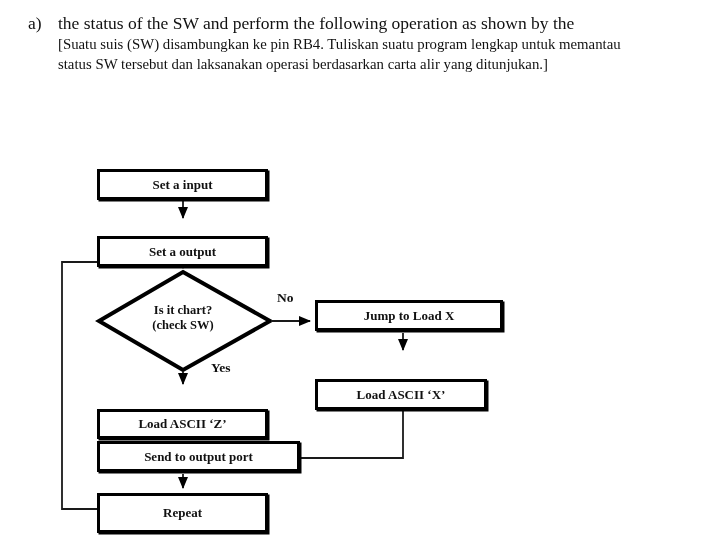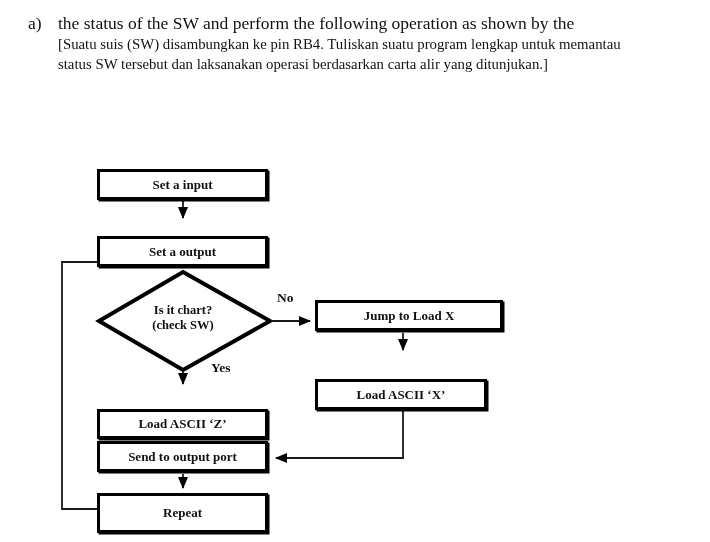--- a/index.html
+++ b/index.html
@@ -34,21 +34,21 @@
     box-shadow:1.5px 1.5px 0 #000;
     display:flex;align-items:center;justify-content:center;
     font-weight:bold;font-size:13px;
     text-align:left;
   }
   .box-set-input  {left:97px; top:169px;width:171px;height:31px;}
   .box-set-output {left:97px; top:236px;width:171px;height:31px;}
   .box-jump-x     {left:315px;top:300px;width:188px;height:31px;}
   .box-load-x     {left:315px;top:355px;width:172px;height:31px;margin-top:24px;}
   .box-load-z     {left:97px; top:389px;width:171px;height:30px;margin-top:20px;}
-  .box-send-out   {left:97px; top:441px;width:171px;height:31px;}
+  .box-send-out   {left:97px; top:441px;width:203px;height:31px;}
   .box-repeat     {left:97px; top:493px;width:171px;height:40px;}
   .diamond-label{
     position:absolute;left:113px;top:303px;width:140px;
     text-align:center;font-weight:bold;font-size:12.5px;line-height:15px;
   }
   .branch-label{
     position:absolute;font-weight:bold;font-size:13.5px;
   }
   .label-no {left:277px;top:290px;}
   .label-yes{left:211px;top:360px;}

